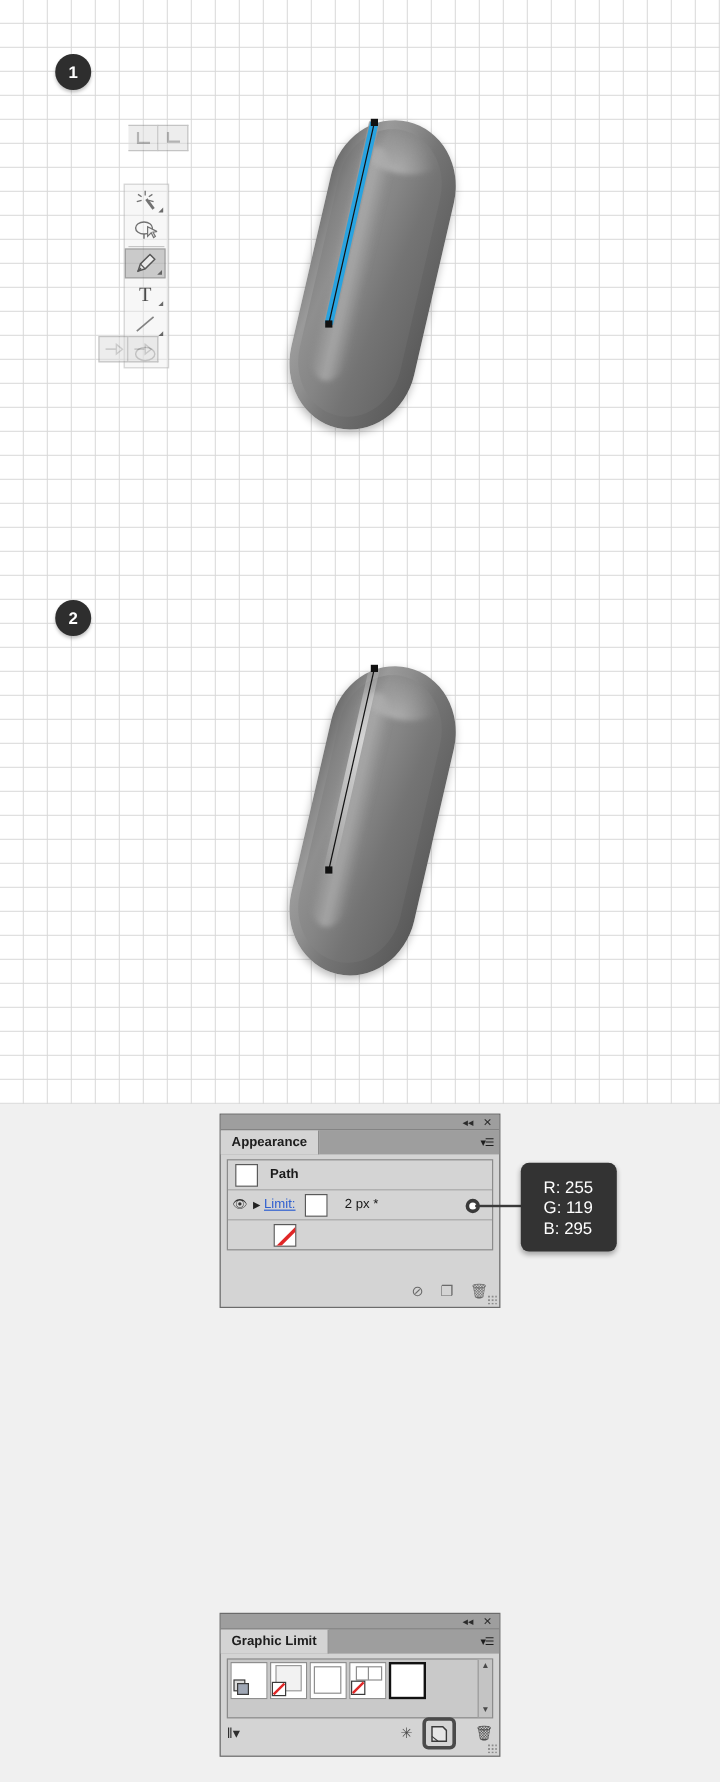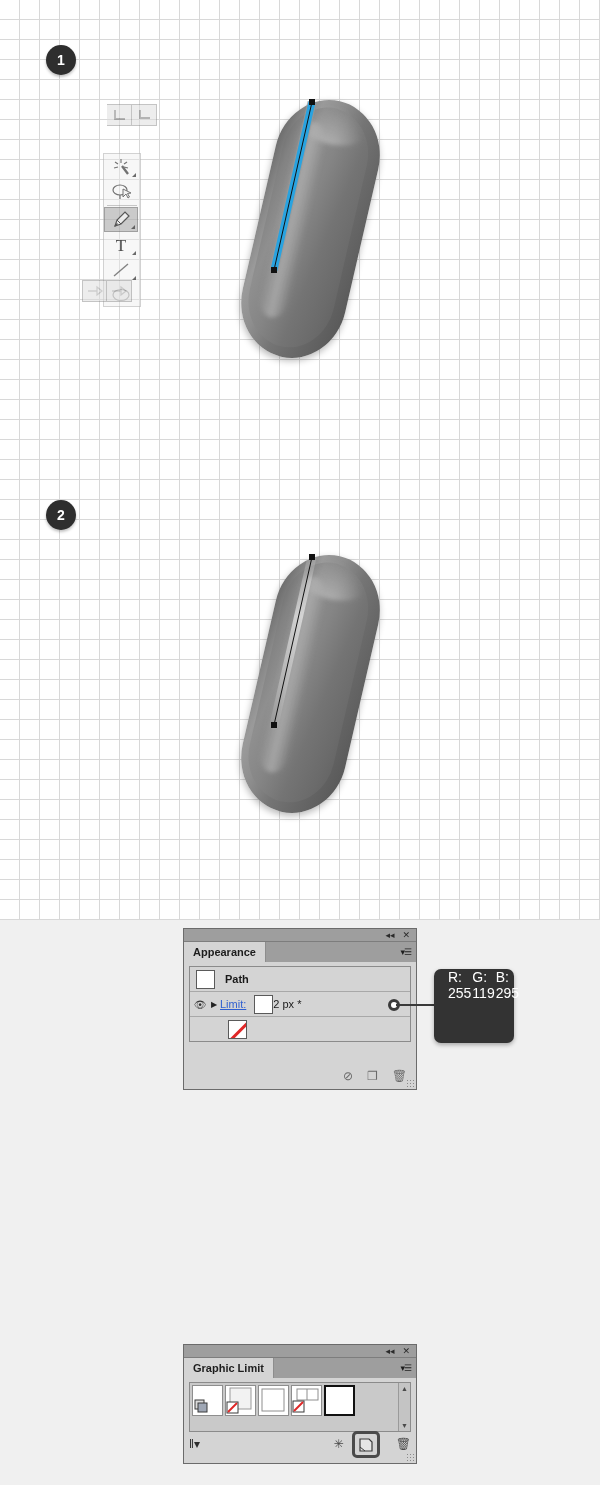--- a/index.html
+++ b/index.html
@@ -114,38 +114,38 @@
   .sw{width:19px;height:19px;border:1px solid #5a5a5a;background:#fff;box-sizing:border-box;}
   .sw.none{position:relative;background:#fff;}
   .sw.none::after{
     content:"";position:absolute;left:-2px;top:8px;width:26px;height:2.5px;
     background:#e02727;transform:rotate(-45deg);transform-origin:center;
   }
   .ap-label{font-size:11px;font-weight:bold;color:#1a1a1a;margin-left:10px;}
   .eye{width:16px;text-align:center;font-size:10px;color:#333;}
   .tri{width:12px;text-align:center;font-size:8px;color:#222;}
   .ap-link{font-size:11px;color:#2f5fd0;text-decoration:underline;}
-  .ap-val{font-size:11px;color:#1a1a1a;}
+  .ap-val{font-size:11px;color:#1a1a1a;margin-left:14px;}
   .ap-footer{
     position:absolute;left:5px;right:5px;bottom:4px;height:18px;
     display:flex;align-items:center;justify-content:flex-end;gap:14px;
     padding-right:4px;color:#6a6a6a;font-size:12px;
   }
   .grip{position:absolute;right:2px;bottom:2px;width:8px;height:8px;
     background-image:radial-gradient(#8a8a8a 40%, transparent 41%);
     background-size:3px 3px;}
 
   
   #connector{position:absolute;left:396px;top:1004px;width:44px;height:2px;background:#3a3a3a;}
   #conn-dot{position:absolute;left:388px;top:999px;width:12px;height:12px;border-radius:50%;
     background:#fff;border:3px solid #3a3a3a;box-sizing:border-box;}
   #rgbbox{
     position:absolute;left:434px;top:969px;width:80px;height:74px;
     background:#333333;border-radius:7px;box-shadow:0 2px 4px rgba(0,0,0,.3);
-    display:flex;flex-direction:row;justify-content:center;
+    display:flex;flex-direction:column;justify-content:center;
     padding-left:19px;box-sizing:border-box;gap:1px;
   }
   #rgbbox div{color:#ffffff;font-size:14px;font-family:"Liberation Sans",sans-serif;}
 
   
   #strokepanel{left:33px;top:1010px;width:232px;height:318px;background:#d4d4d4;border:1px solid #8e8e8e;}
   .sp-row{display:flex;align-items:center;margin:0 0 8px 0;}
   .sp-lab{font-size:11px;font-weight:bold;color:#1a1a1a;text-align:right;width:65px;margin-right:6px;}
   .spinner{
     width:14px;height:20px;border:1px solid #8b8b8b;background:#d0d0d0;

